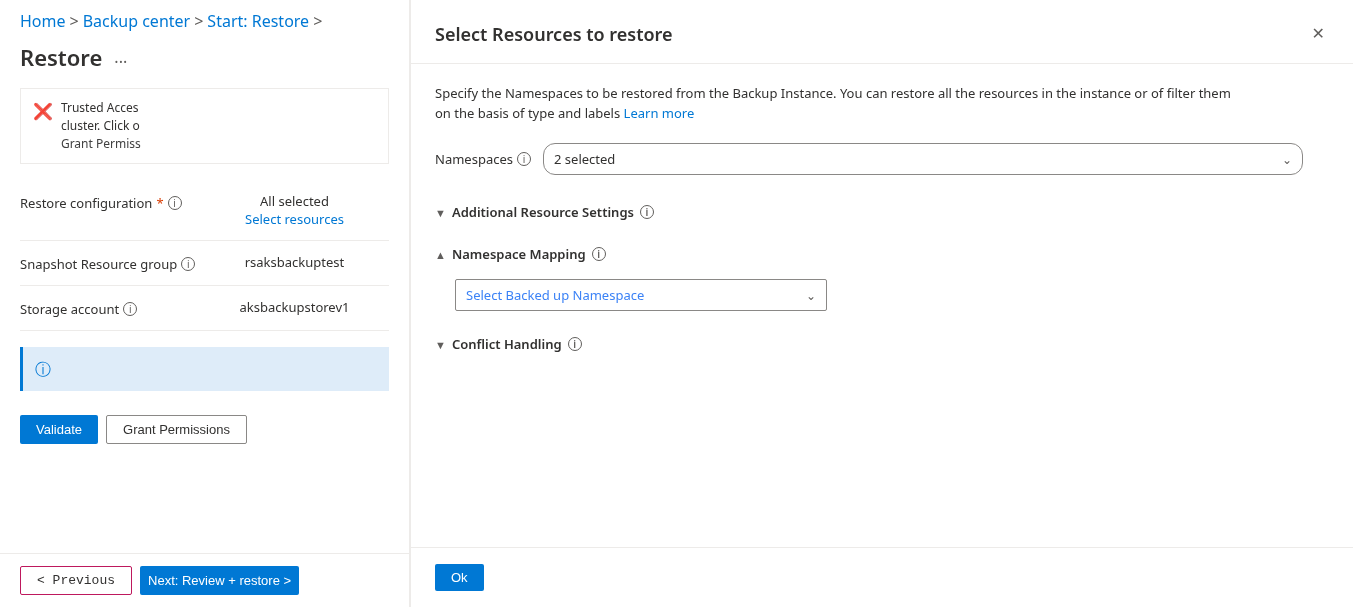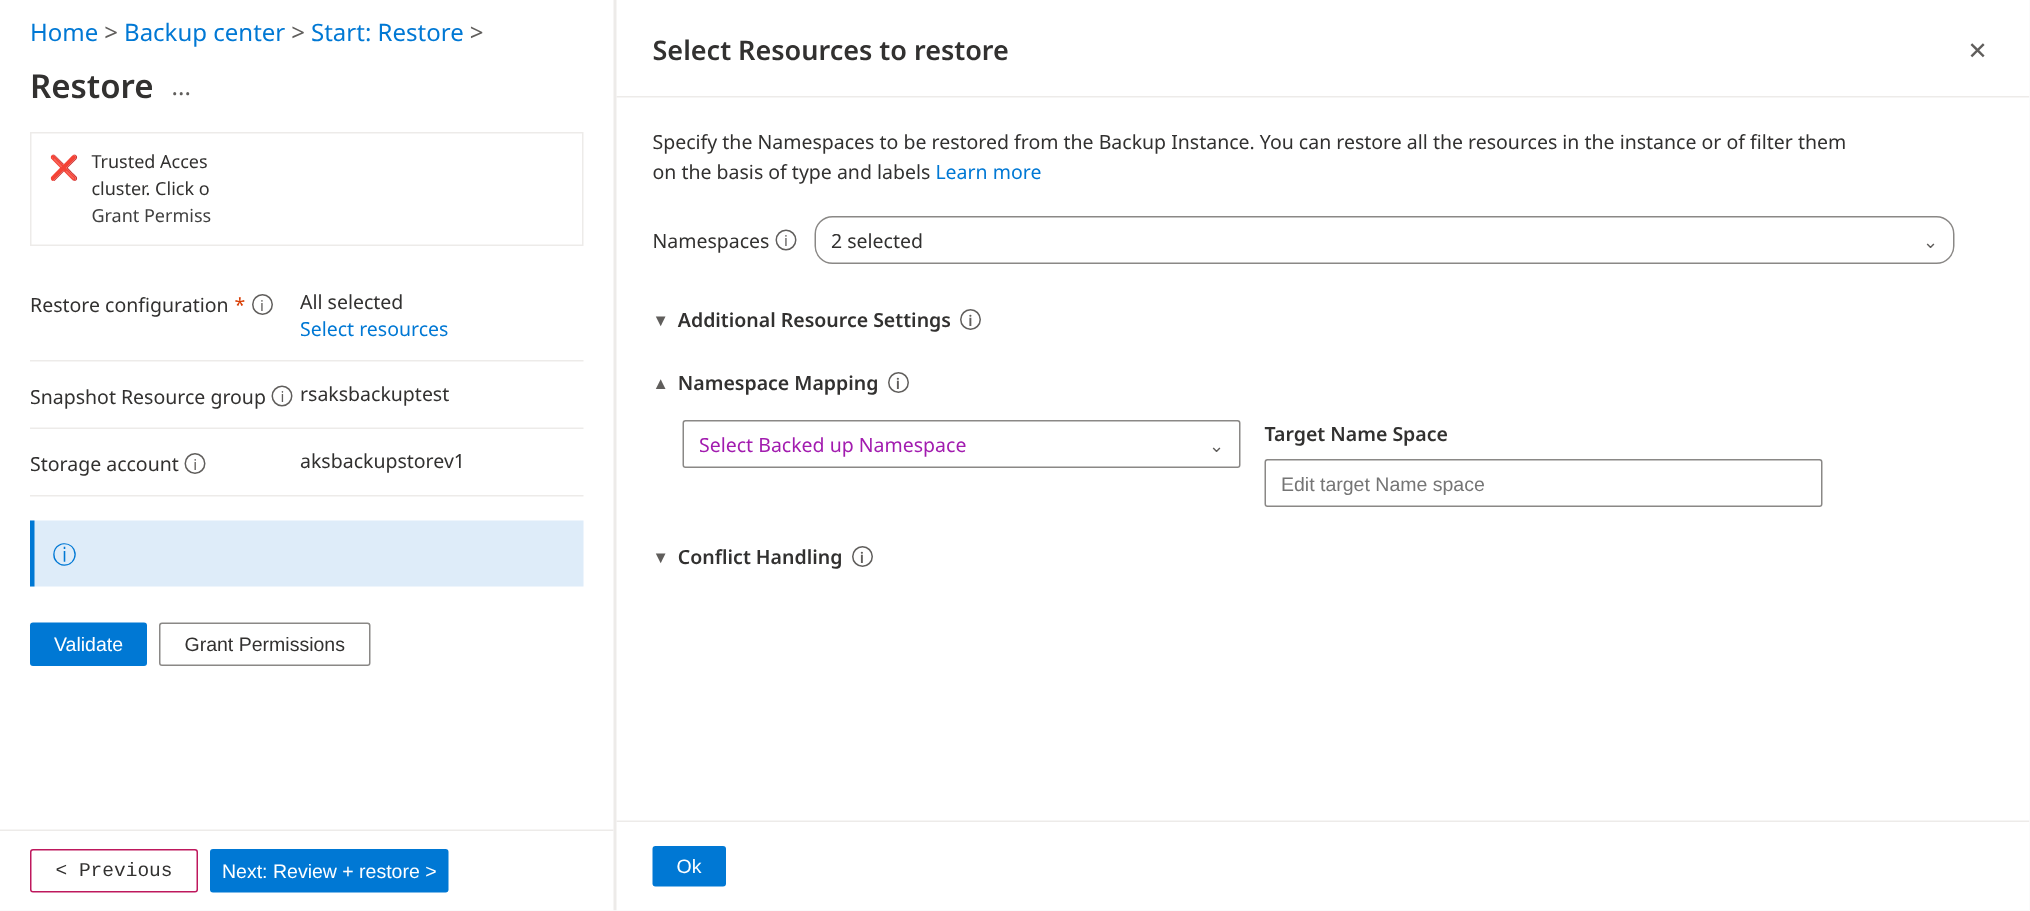--- a/index.html
+++ b/index.html
@@ -79,20 +79,21 @@
       color: #323130;
       line-height: 1.5;
     }
     .warning-link {
       color: #404040;
       cursor: pointer;
       text-decoration: none;
     }
     .form-section {
       padding: 0 20px;
+      text-align: center;
     }
     .form-row {
       display: flex;
       align-items: flex-start;
       padding: 12px 0;
       border-bottom: 1px solid #edebe9;
     }
     .form-label {
       width: 180px;
       font-size: 13px;
@@ -448,29 +449,25 @@
         <div class="collapsible-header">
           <span class="chevron">▲</span>
           <span>Namespace Mapping</span>
           <span class="info-icon">i</span>
         </div>
         <div class="collapsible-content">
           <div class="namespace-mapping-grid">
 
             <div>
               <div class="namespace-dropdown">
-                <span style="color:#a21caf;">Select Backed up Namespace</span>
+                <span style="color:#3b82f6;">Select Backed up Namespace</span>
                 <span class="dropdown-arrow">⌄</span>
               </div>
             </div>
 
-            <div>
-              <div class="grid-col-label">Target Name Space</div>
-              <input class="namespace-input" type="text" placeholder="Edit target Name space" style="">
-            </div>
           </div>
         </div>
       </div>
 
       <div class="collapsible-section">
         <div class="collapsible-header">
           <span class="chevron">▼</span>
           <span>Conflict Handling</span>
           <span class="info-icon">i</span>
         </div>

